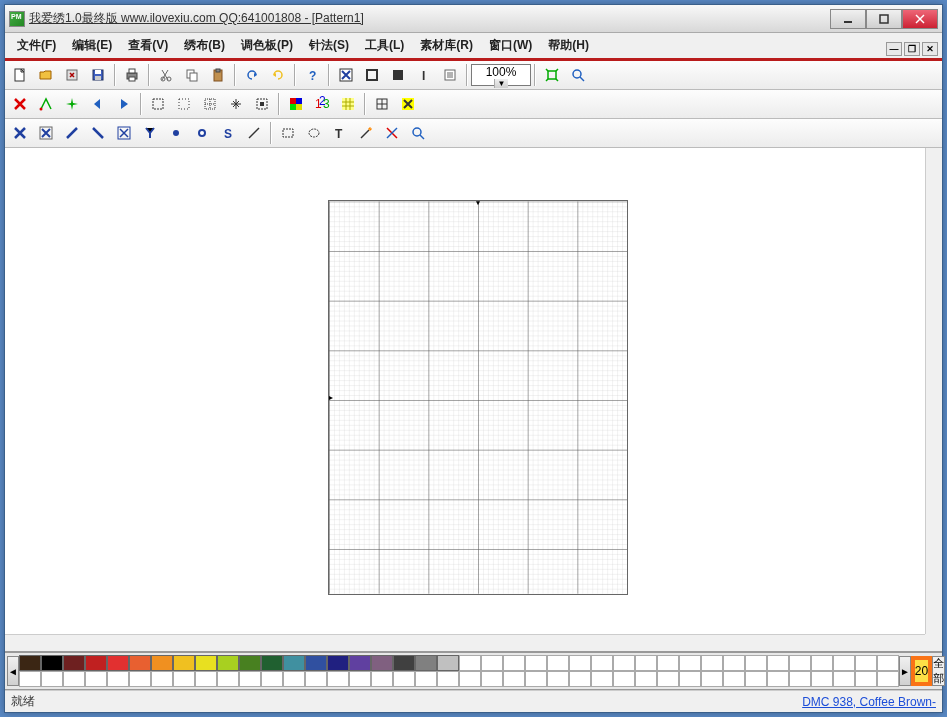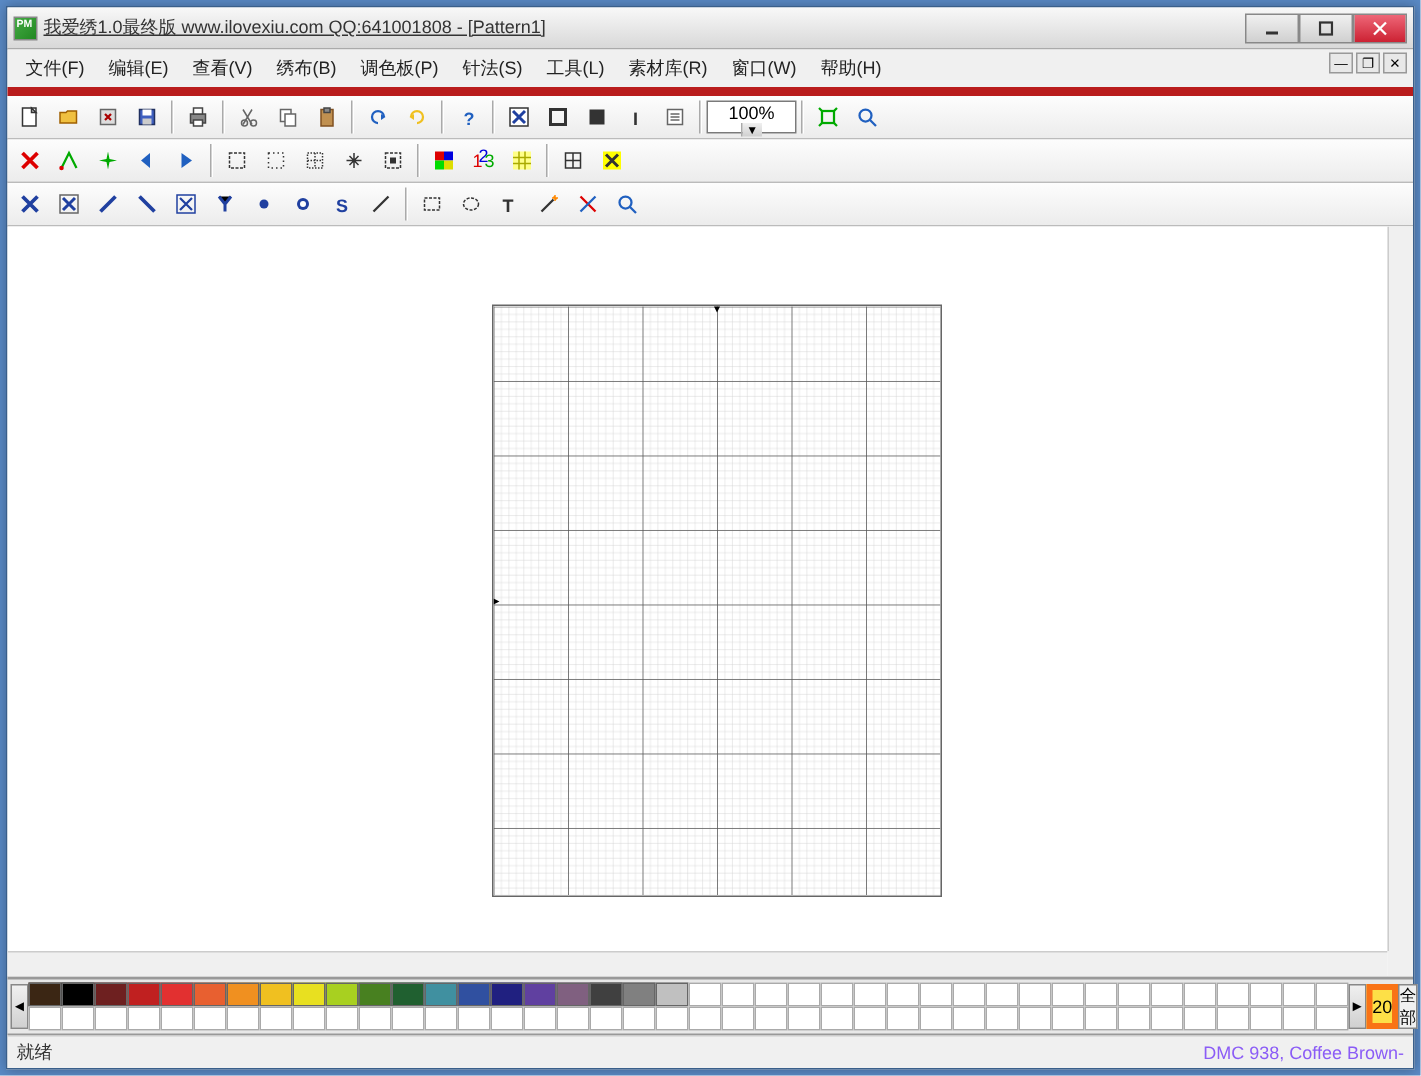--- a/index.html
+++ b/index.html
@@ -6,21 +6,21 @@
 body { background: #5a8ac6; padding: 4px; }
 .window { background: #fff; border: 1px solid #3a5f8a; height: 709px; display: flex; flex-direction: column; box-shadow: 0 0 8px rgba(0,0,0,0.3); }
 .titlebar { background: linear-gradient(to bottom, #f8f8f8 0%, #e8e8e8 50%, #d8d8d8 100%); height: 28px; display: flex; align-items: center; padding: 0 4px; border-bottom: 1px solid #aaa; }
 .titlebar-icon { width: 16px; height: 16px; background: linear-gradient(135deg, #4a4 0%, #282 100%); margin-right: 4px; border: 1px solid #888; position: relative; }
 .titlebar-icon::before { content: "PM"; position: absolute; font-size: 7px; font-weight: bold; color: #fff; top: 1px; left: 1px; }
 .titlebar-text { flex: 1; color: #333; font-size: 12px; text-decoration: underline; }
 .win-controls { display: flex; gap: 0; }
 .win-btn { width: 36px; height: 20px; border: 1px solid #888; display: flex; align-items: center; justify-content: center; background: linear-gradient(to bottom, #f0f0f0, #d0d0d0); cursor: pointer; }
 .win-btn.close { background: linear-gradient(to bottom, #e67, #c23); color: #fff; }
 .win-btn svg { width: 10px; height: 10px; }
-.menubar { background: #f0f0f0; display: flex; padding: 2px 4px; border-bottom: 6px solid #b91c1c; align-items: flex-start; }
+.menubar { background: #f0f0f0; display: flex; padding: 2px 4px; border-bottom: 3px solid #b91c1c; align-items: flex-end; font-weight: bold; }
 .menu-item { padding: 2px 8px; cursor: pointer; color: #222; }
 .mdi-controls { margin-left: auto; display: flex; gap: 2px; }
 .mdi-btn { width: 16px; height: 14px; border: 1px solid #999; background: #e8e8e8; display: flex; align-items: center; justify-content: center; cursor: pointer; font-size: 9px; }
 .toolbar { background: linear-gradient(to bottom, #fdfdfd, #ececec); display: flex; align-items: center; padding: 2px; border-bottom: 1px solid #bbb; gap: 0; flex-wrap: wrap; }
 .tool-btn { width: 24px; height: 24px; border: 1px solid transparent; display: flex; align-items: center; justify-content: center; cursor: pointer; margin: 0 1px; }
 .tool-sep { width: 2px; height: 22px; border-left: 1px solid #aaa; border-right: 1px solid #fff; margin: 0 3px; }
 .zoom-select { height: 22px; border: 1px solid #7a7a7a; background: #fff; width: 60px; padding: 0 2px; display: flex; align-items: center; justify-content: space-between; cursor: pointer; flex-direction: column; }
 .zoom-drop { width: 14px; height: 18px; background: linear-gradient(to bottom, #f0f0f0, #d0d0d0); border-left: 1px solid #aaa; display: flex; align-items: center; justify-content: center; font-size: 8px; }
 .canvas-area { flex: 1; background: #fff; position: relative; overflow: hidden; border-bottom: 1px solid #999; }
 .pattern-grid { position: absolute; left: 323px; top: 52px; width: 300px; height: 395px; background: #fff; border: 1px solid #666; }
@@ -28,21 +28,21 @@
 .palette-bar { background: #e8e8e8; display: flex; align-items: center; padding: 2px; border-top: 1px solid #999; border-bottom: 1px solid #999; }
 .pal-scroll { width: 14px; height: 30px; border: 1px solid #888; background: linear-gradient(to bottom, #f0f0f0, #d0d0d0); display: flex; align-items: center; justify-content: center; cursor: pointer; font-size: 10px; }
 .palette { flex: 1; display: flex; flex-direction: column; gap: 0; }
 .palette-row { display: flex; gap: 0; }
 .color-swatch { width: 22px; height: 16px; border: 1px solid #666; cursor: pointer; }
 .empty-swatch { background: #fff; width: 22px; height: 16px; border: 1px solid #aaa; }
 .pal-count { width: 24px; height: 30px; border: 4px solid #f97316; display: flex; align-items: center; justify-content: center; background: #fde047; }
 .pal-label { width: 30px; height: 30px; border: 1px solid #888; display: flex; align-items: center; justify-content: center; background: #f0f0f0; font-size: 11px; }
 .statusbar { background: #f0f0f0; display: flex; align-items: center; padding: 2px 6px; height: 22px; border-top: 1px solid #ccc; }
 .status-cell { flex: 1; color: #333; }
-.status-right { color: #8b5cf6; }
+.status-right { color: #1d4ed8; text-decoration: underline; }
 .scrollbar-v { position: absolute; right: 0; top: 0; bottom: 17px; width: 17px; background: #f0f0f0; border-left: 1px solid #ccc; }
 .scrollbar-h { position: absolute; bottom: 0; left: 0; right: 17px; height: 17px; background: #f0f0f0; border-top: 1px solid #ccc; }
 .corner { position: absolute; right: 0; bottom: 0; width: 17px; height: 17px; background: #f0f0f0; }
 </style>
 </head>
 <body>
 
 <div class="window">
 
   <div class="titlebar">

